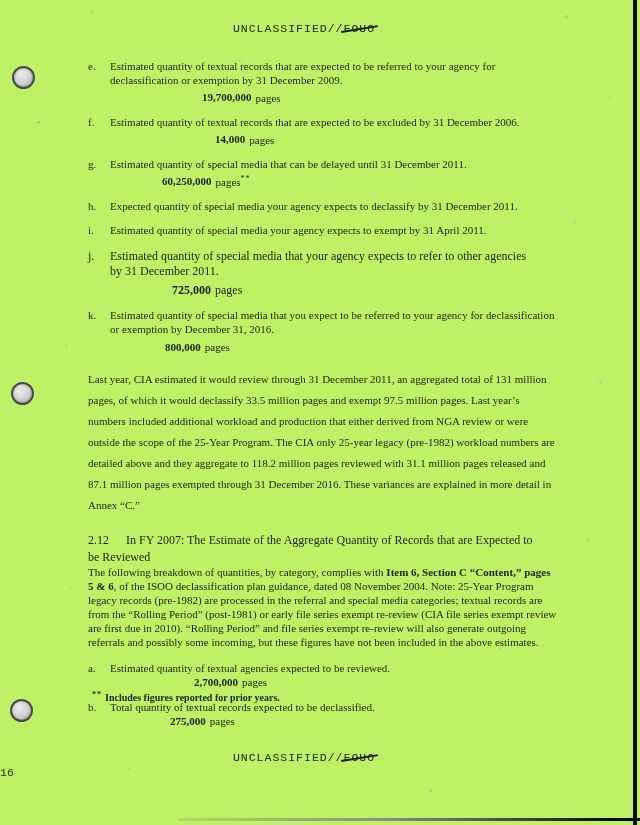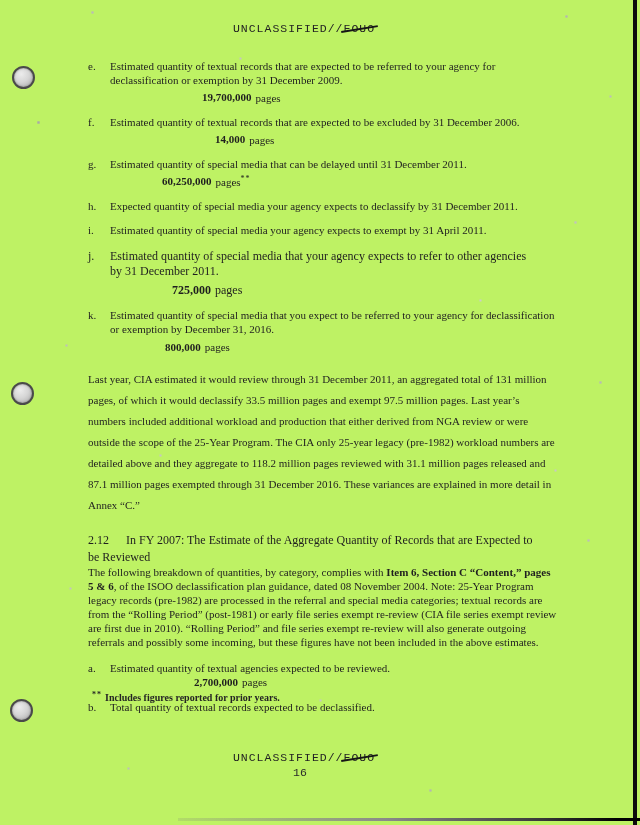--- a/index.html
+++ b/index.html
@@ -36,21 +36,21 @@
     font-size:11.5px;letter-spacing:1px;color:#232323;white-space:nowrap;
   }
   .banner-top{top:22px;}
   .banner-bottom{top:751px;}
   .struck{position:relative;display:inline-block;}
   .struck::after{
     content:"";position:absolute;left:-8%;right:-10%;top:46%;
     border-top:2.2px solid #161616;transform:rotate(-9deg);
   }
   .pageno{
-    position:absolute;left:0;width:600px;top:766px;text-align:center;
+    position:absolute;left:0;width:600px;top:766px;text-align:left;
     font-family:"Liberation Mono","DejaVu Sans Mono",monospace;font-size:11.5px;color:#2a2a2a;
   }
   
   .content{position:absolute;left:88px;top:60px;width:472px;font-size:11px;line-height:13.5px;}
   .li{display:flex;margin-bottom:11px;}
   .li .letter{flex:0 0 22px;}
   .li .li-body{flex:1 1 auto;}
   .li.fs-lg{font-size:12px;line-height:15px;}
   .li.fs-lg .li-body{max-width:420px;}
   .value{margin-top:.5px;}
@@ -158,20 +158,21 @@
       <div class="li-body">
         <span>Estimated quantity of textual agencies expected to be reviewed.</span>
         <div class="value v-a"><span class="num">2,700,000</span><span>pages</span></div>
       </div>
     </div>
 
     <div class="li">
       <span class="letter">b.</span>
       <div class="li-body">
         <span>Total quantity of textual records expected to be declassified.</span>
+        <div class="value v-b"><span class="num">275,000</span><span>pages</span></div>
       </div>
     </div>
 
   </div>
 
   <div class="footnote"><sup>**</sup><span>Includes figures reported for prior years.</span></div>
 
   <div class="banner banner-bottom"><span>UNCLASSIFIED//</span><span class="struck">FOUO</span></div>
 
   <div class="pageno">16</div>

